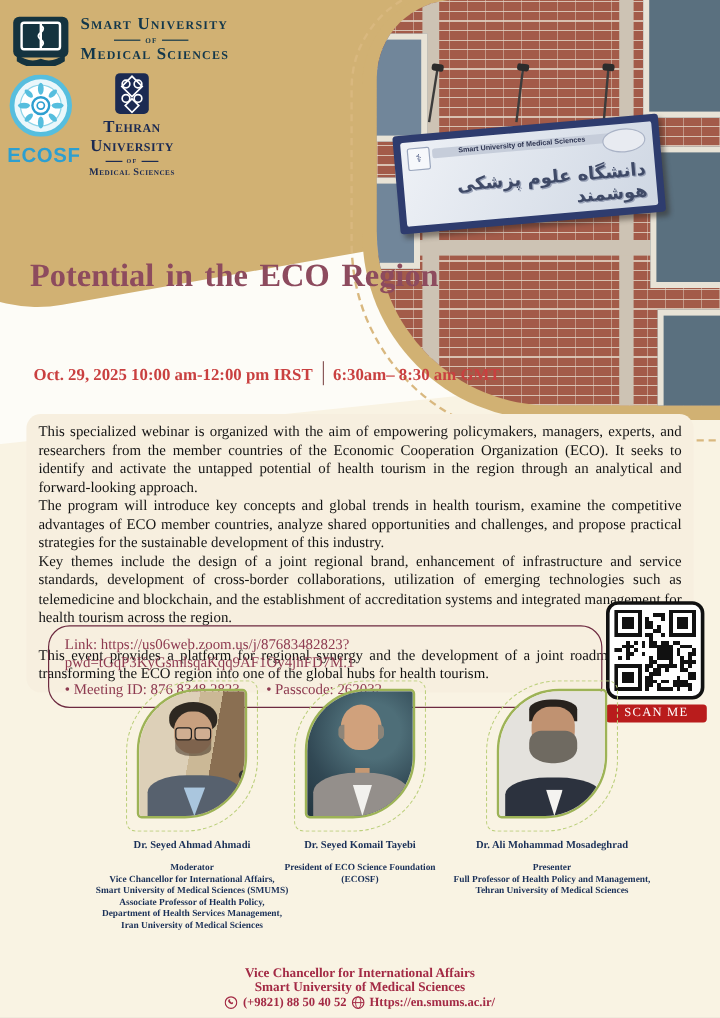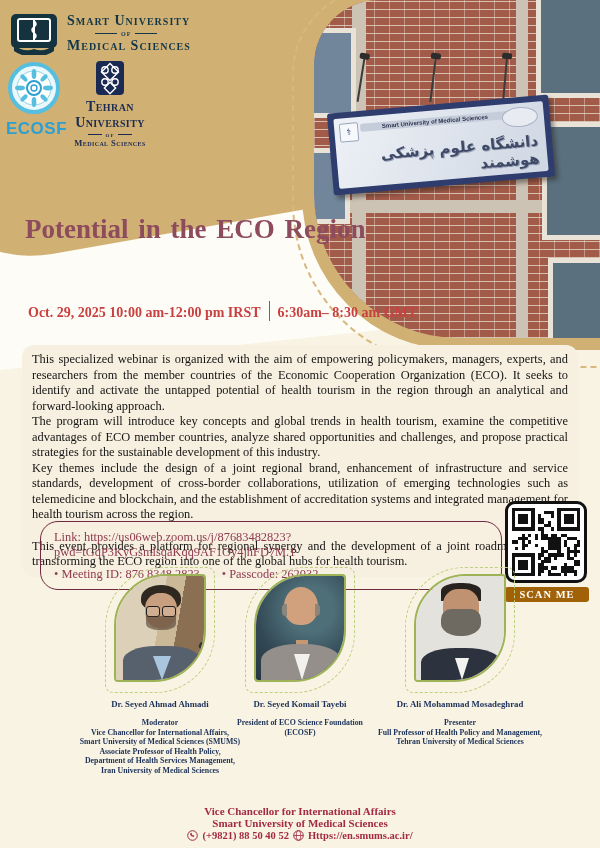--- a/index.html
+++ b/index.html
@@ -92,22 +92,22 @@
   .meet-box{position:absolute;left:40px;top:521px;width:462px;z-index:6;border:1.6px solid #6d2a40;
     border-radius:18px;padding:8px 13px 7px;box-sizing:border-box;color:#8e3a50;font-size:12.4px;font-weight:500;}
   .meet-line2{margin-top:7px;}
   .meet-line2 .sep{display:inline-block;width:22px;}
 
   
   .qr-wrap{position:absolute;left:505px;top:501px;z-index:6;width:84px;text-align:center;}
   .qr-frame{width:82px;height:82px;border:3px solid #111;border-radius:10px;background:#fff;
     box-sizing:border-box;padding:4px;}
   .qr-frame svg{display:block;width:68px;height:68px;}
-  .qr-label{margin-top:4px;background:#a16207;color:#fff;border-radius:3px;font-size:10.5px;
-    font-weight:bold;letter-spacing:1px;padding:2px 0;}
+  .qr-label{margin-top:4px;background:#b91c1c;color:#fff;border-radius:3px;font-size:10.5px;
+    font-weight:normal;letter-spacing:1px;padding:2px 0;}
 
   
   .speakers{position:absolute;left:0;top:574px;width:600px;z-index:6;}
   .spk{position:absolute;width:200px;text-align:center;}
   .spk.s1{left:60px;} .spk.s2{left:200px;} .spk.s3{left:360px;}
   .leaf{position:relative;width:92px;height:108px;margin:0 auto;border:2px solid #9db356;
     border-radius:52px 4px 52px 4px;overflow:hidden;box-sizing:border-box;}
   .leaf-outer{position:relative;width:96px;height:112px;margin:0 auto;}
   .leaf-outer::before{content:"";position:absolute;inset:-7px;border:1.5px dashed #bdd07e;
     border-radius:60px 8px 60px 8px;}

